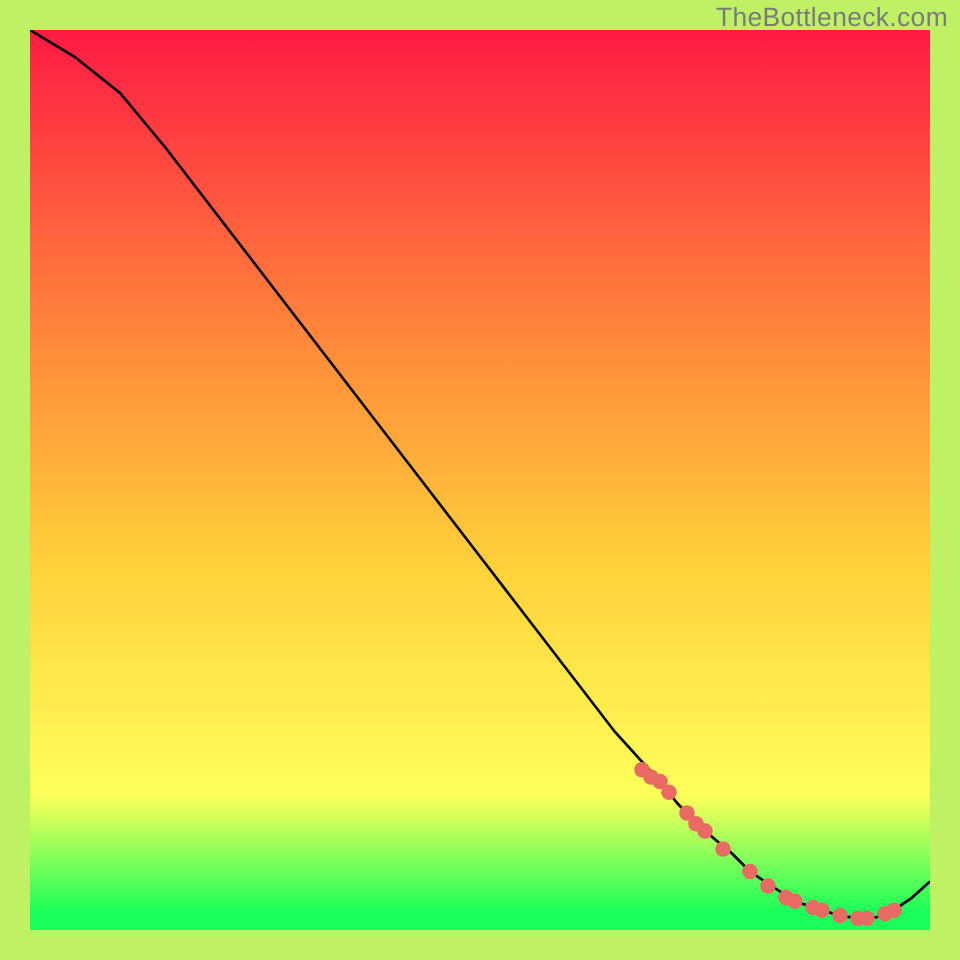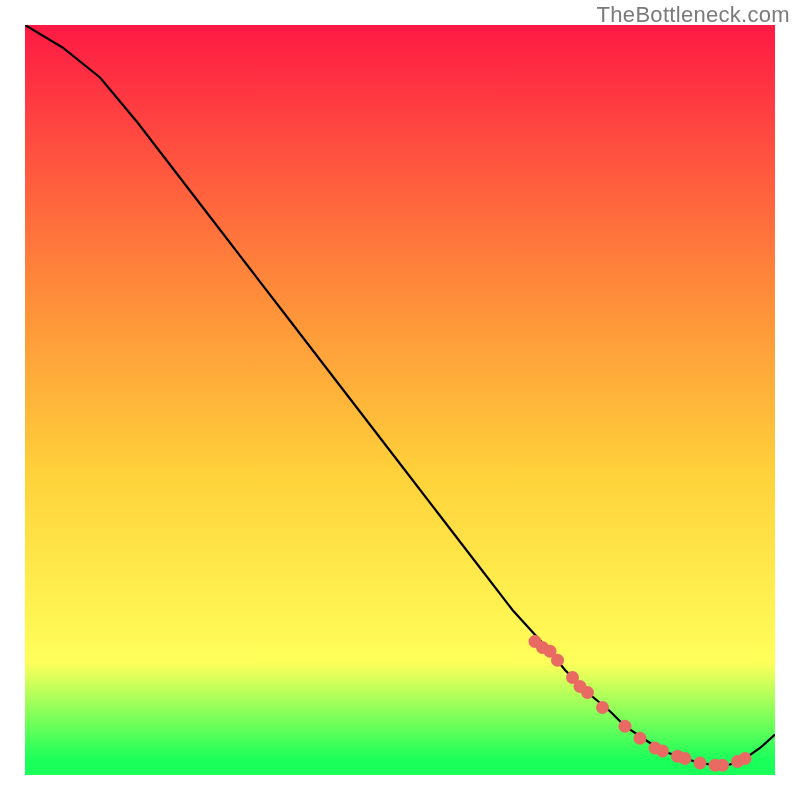--- a/index.html
+++ b/index.html
@@ -7,21 +7,21 @@
     padding: 0;
     width: 800px;
     height: 800px;
     background: #000;
     overflow: hidden;
   }
   .frame {
     position: relative;
     width: 800px;
     height: 800px;
-    background: #ffffff;
+    background: #bef264;
   }
   .watermark {
     position: absolute;
     top: 2px;
     right: 10px;
     color: #7a7a7a;
     font-family: Arial, Helvetica, sans-serif;
     font-size: 22px;
     font-weight: 500;
     letter-spacing: 0.3px;

